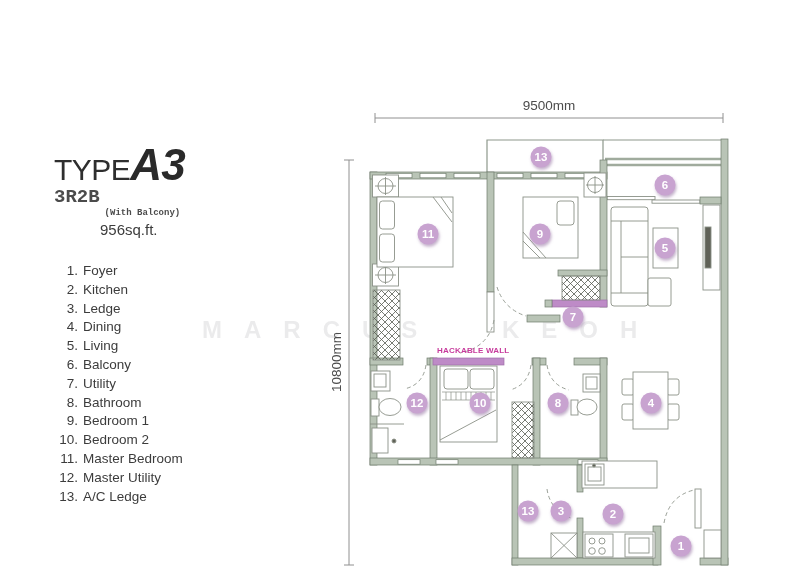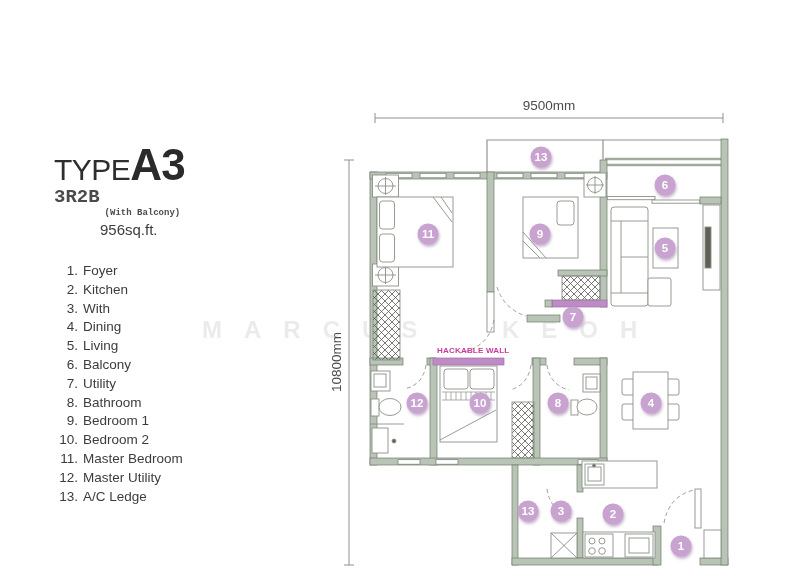--- a/index.html
+++ b/index.html
@@ -5,21 +5,21 @@
   html,body{margin:0;padding:0;}
   body{
     width:800px;height:585px;position:relative;background:#ffffff;
     font-family:"Liberation Sans", sans-serif;overflow:hidden;
   }
   .canvas{position:absolute;inset:0;}
   
   .info{position:absolute;left:54px;top:140px;color:#2e2e2e;}
   .title-row{display:flex;align-items:baseline;}
   .title-type{font-size:30px;font-weight:400;letter-spacing:-0.5px;color:#2e2e2e;}
-  .title-model{font-size:44px;font-weight:700;letter-spacing:-1px;color:#2a2a2a;}
+  .title-model{font-size:44px;font-weight:700;letter-spacing:-1px;color:#2a2a2a;font-style:italic;}
   .subtitle-row{display:flex;align-items:flex-start;gap:5px;margin-top:-4px;font-family:Liberation Mono, monospace;}
   .layout{font-size:19px;font-weight:700;color:#4b4b4b;}
   .layout-note{font-size:9px;font-weight:700;color:#4b4b4b;margin-top:22px;}
   .area{font-size:15px;color:#3c3c3c;margin-top:3px;margin-left:46px;}
   .legend{margin-top:24px;font-size:13.5px;color:#3c3c3c;}
   .legend-row{display:flex;line-height:18.8px;white-space:nowrap;}
   .legend-row .num{width:24px;text-align:right;flex:0 0 24px;}
   .legend-row .lbl{margin-left:5px;}
   
   .watermark{
@@ -50,21 +50,21 @@
         <div class="legend-row">
           <span class="num">1.</span>
           <span class="lbl">Foyer</span>
         </div>
         <div class="legend-row">
           <span class="num">2.</span>
           <span class="lbl">Kitchen</span>
         </div>
         <div class="legend-row">
           <span class="num">3.</span>
-          <span class="lbl">With</span>
+          <span class="lbl">Ledge</span>
         </div>
         <div class="legend-row">
           <span class="num">4.</span>
           <span class="lbl">Dining</span>
         </div>
         <div class="legend-row">
           <span class="num">5.</span>
           <span class="lbl">Living</span>
         </div>
         <div class="legend-row">

